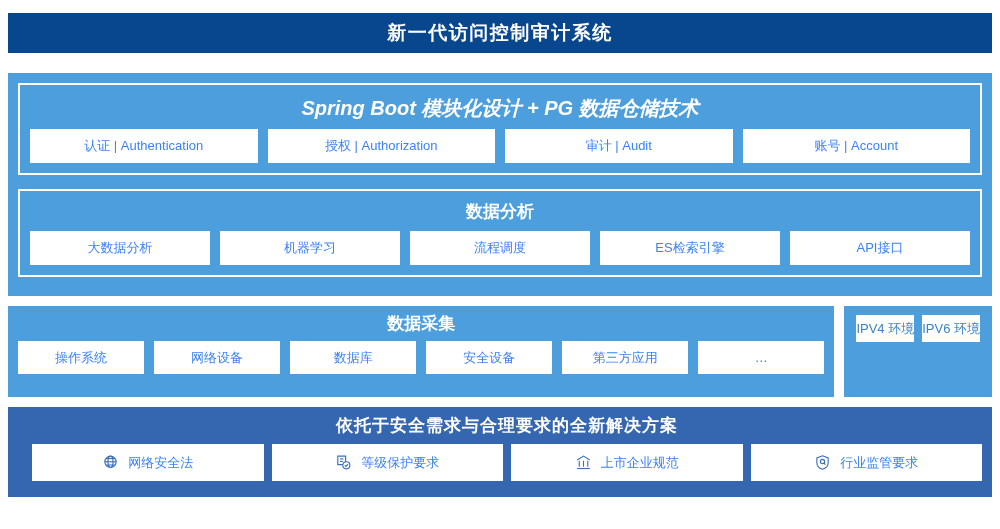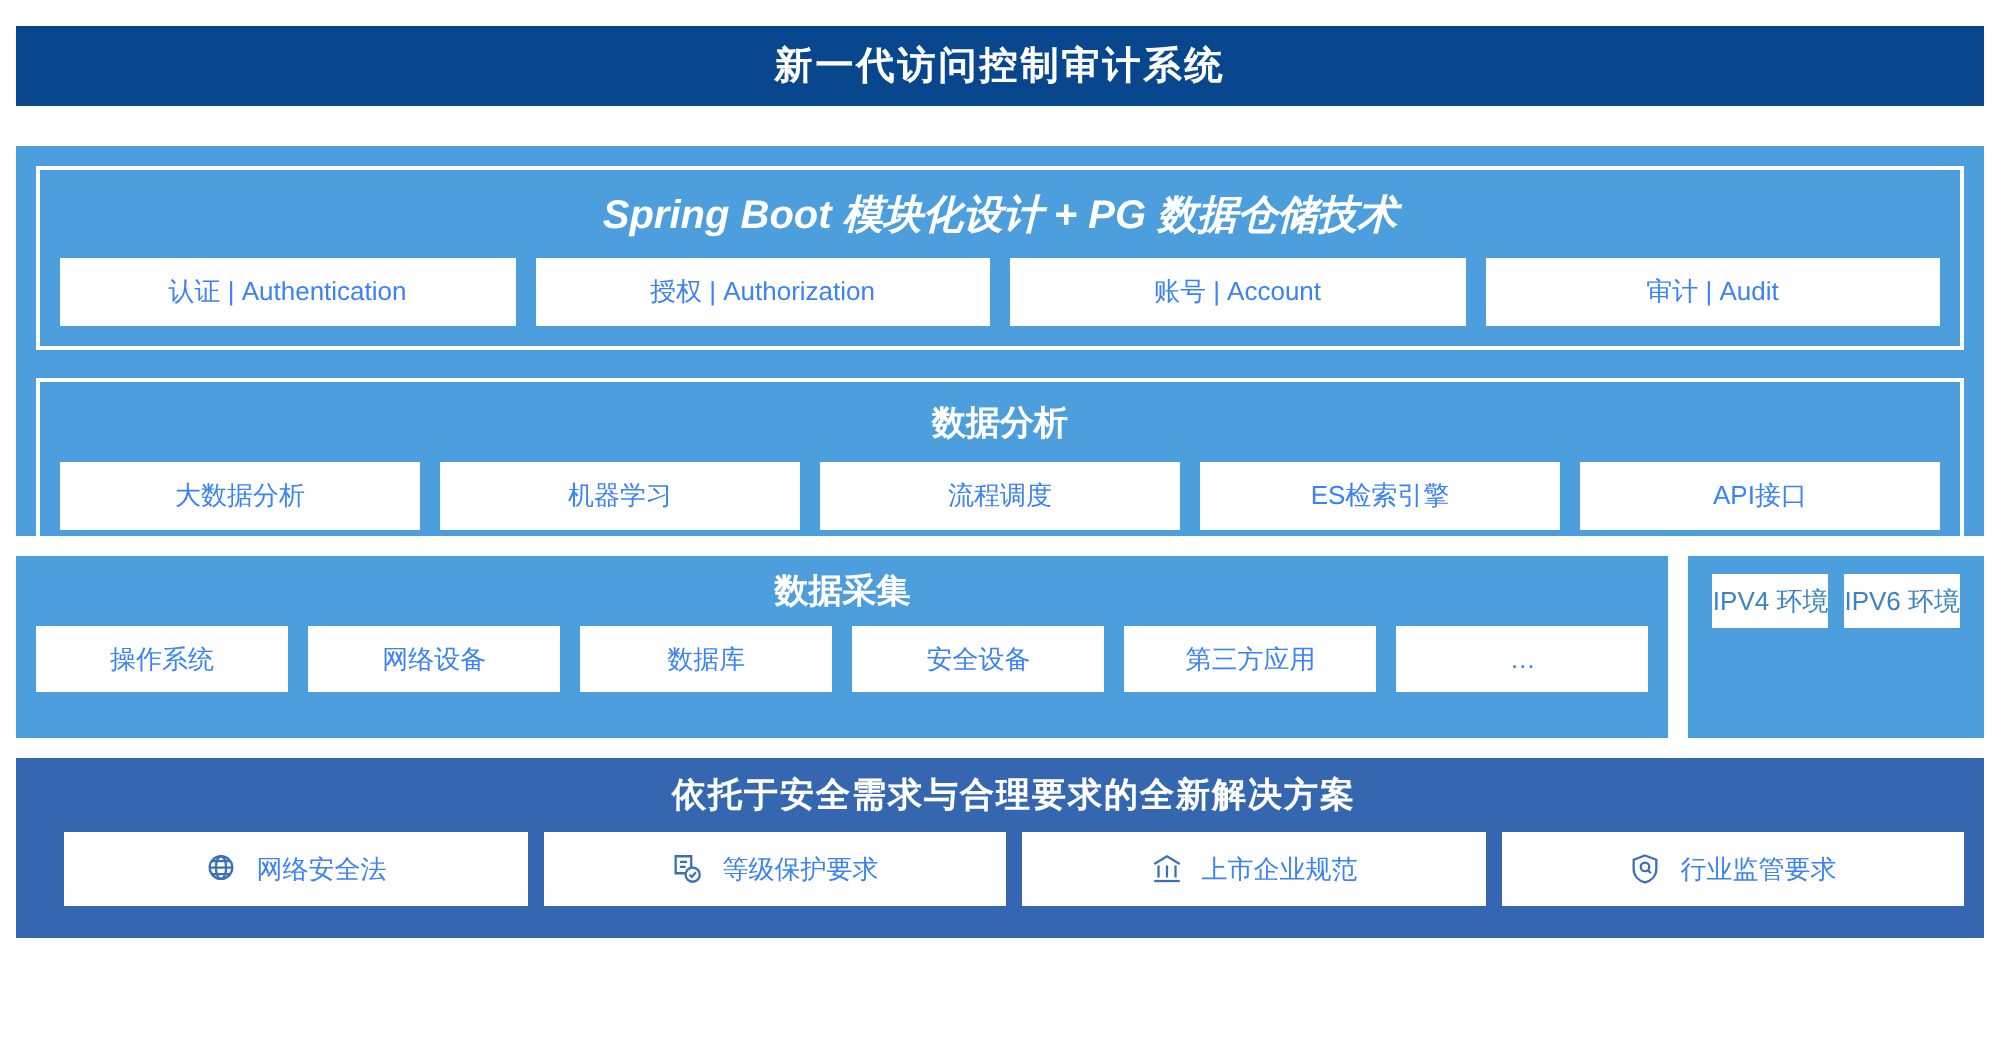--- a/index.html
+++ b/index.html
@@ -78,21 +78,21 @@
     color: #3b82f6;
     font-size: 13px;
     white-space: nowrap;
   }
   .chip.tall { height: 34px; }
 
   
   .stack-one {
     margin-top: 20px;
     padding: 10px;
-    height: 195px;
+    height: 223px;
     box-sizing: border-box;
   }
   .stack-one .inner-frame + .inner-frame { margin-top: 14px; }
 
   
   .mid-row {
     margin-top: 10px;
     display: flex;
     gap: 10px;
     height: 91px;
@@ -163,22 +163,22 @@
     <div class="header-title">新一代访问控制审计系统</div>
   </div>
 
   <div class="panel panel-light stack-one">
 
     <div class="inner-frame">
       <div class="group-title italic">Spring Boot 模块化设计 + PG 数据仓储技术</div>
       <div class="chip-row">
         <div class="chip tall">认证 | Authentication</div>
         <div class="chip tall">授权 | Authorization</div>
+        <div class="chip tall">审计 | Audit</div>
         <div class="chip tall">账号 | Account</div>
-        <div class="chip tall">审计 | Audit</div>
       </div>
     </div>
 
     <div class="inner-frame">
       <div class="group-title">数据分析</div>
       <div class="chip-row">
         <div class="chip tall">大数据分析</div>
         <div class="chip tall">机器学习</div>
         <div class="chip tall">流程调度</div>
         <div class="chip tall">ES检索引擎</div>

